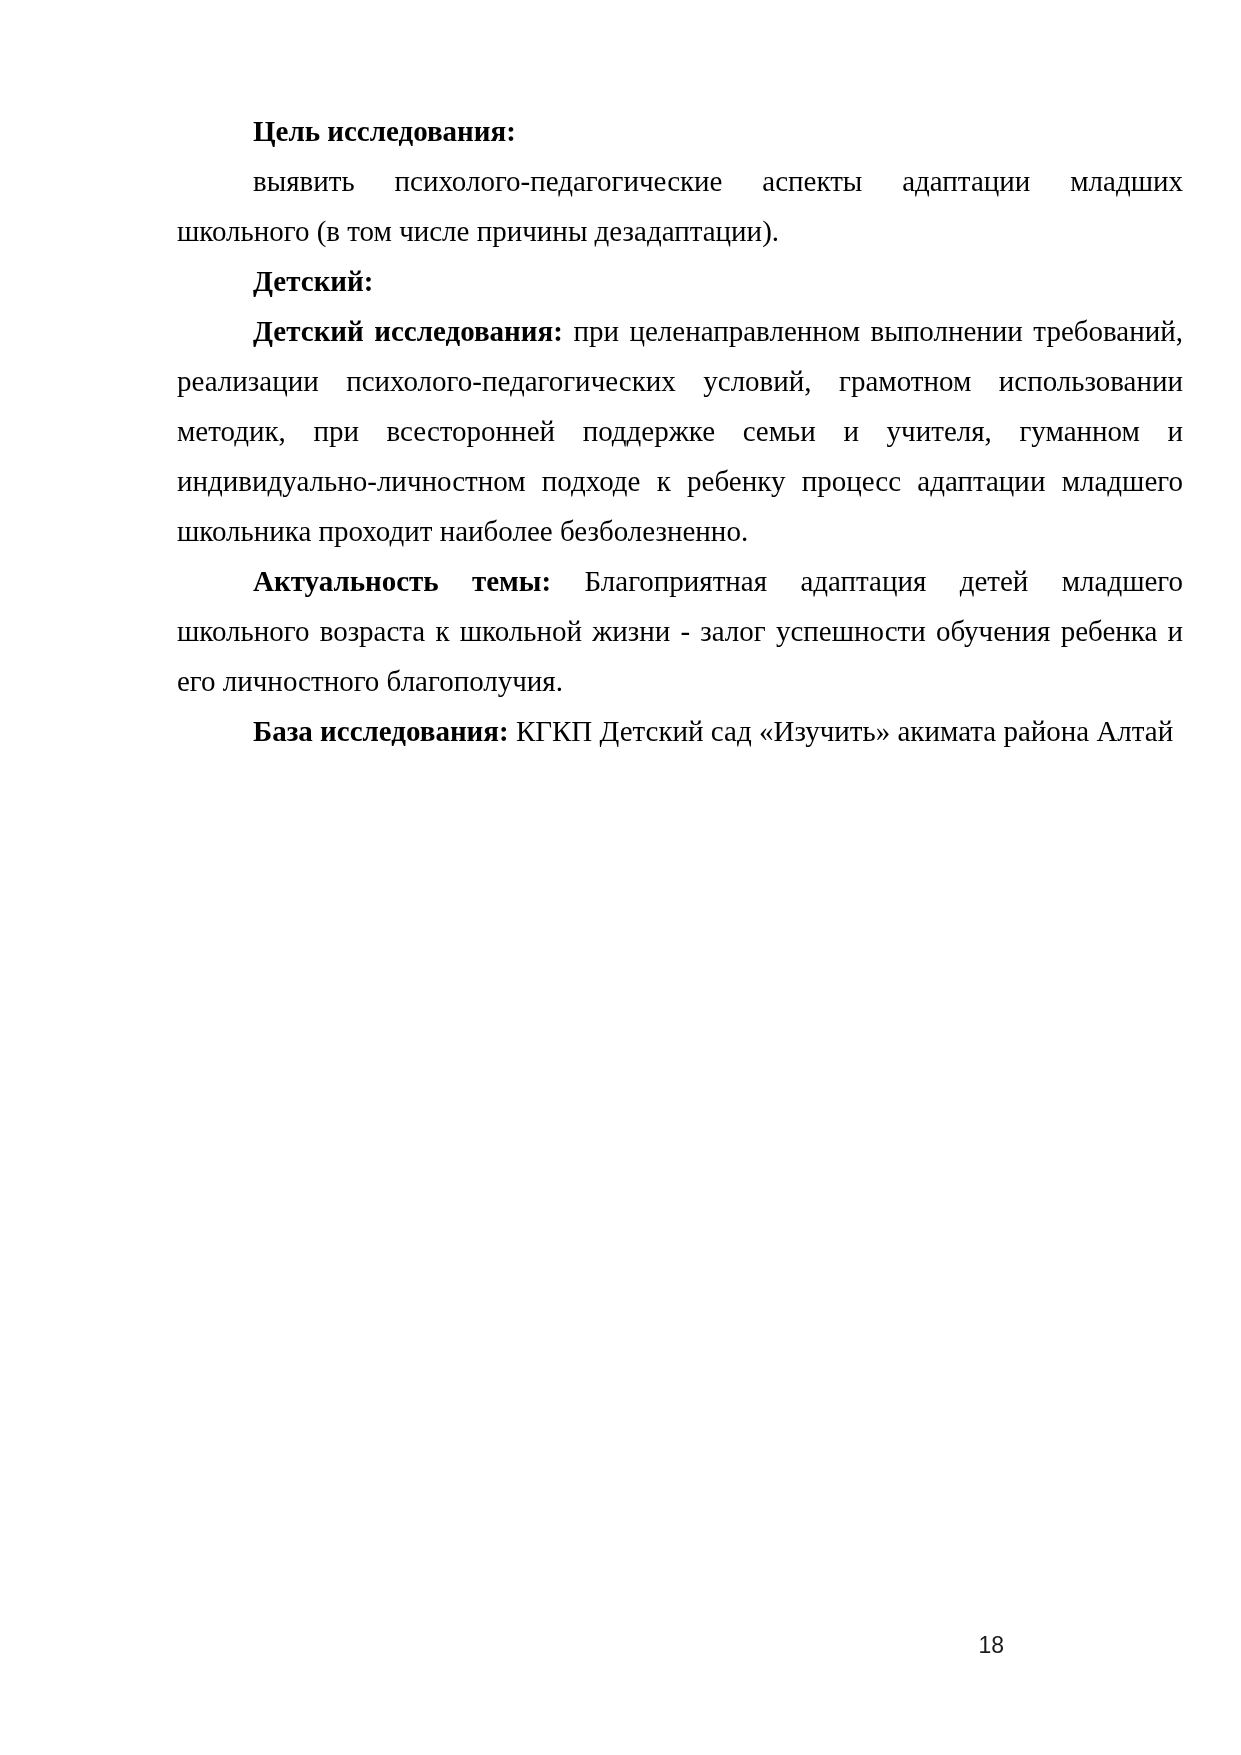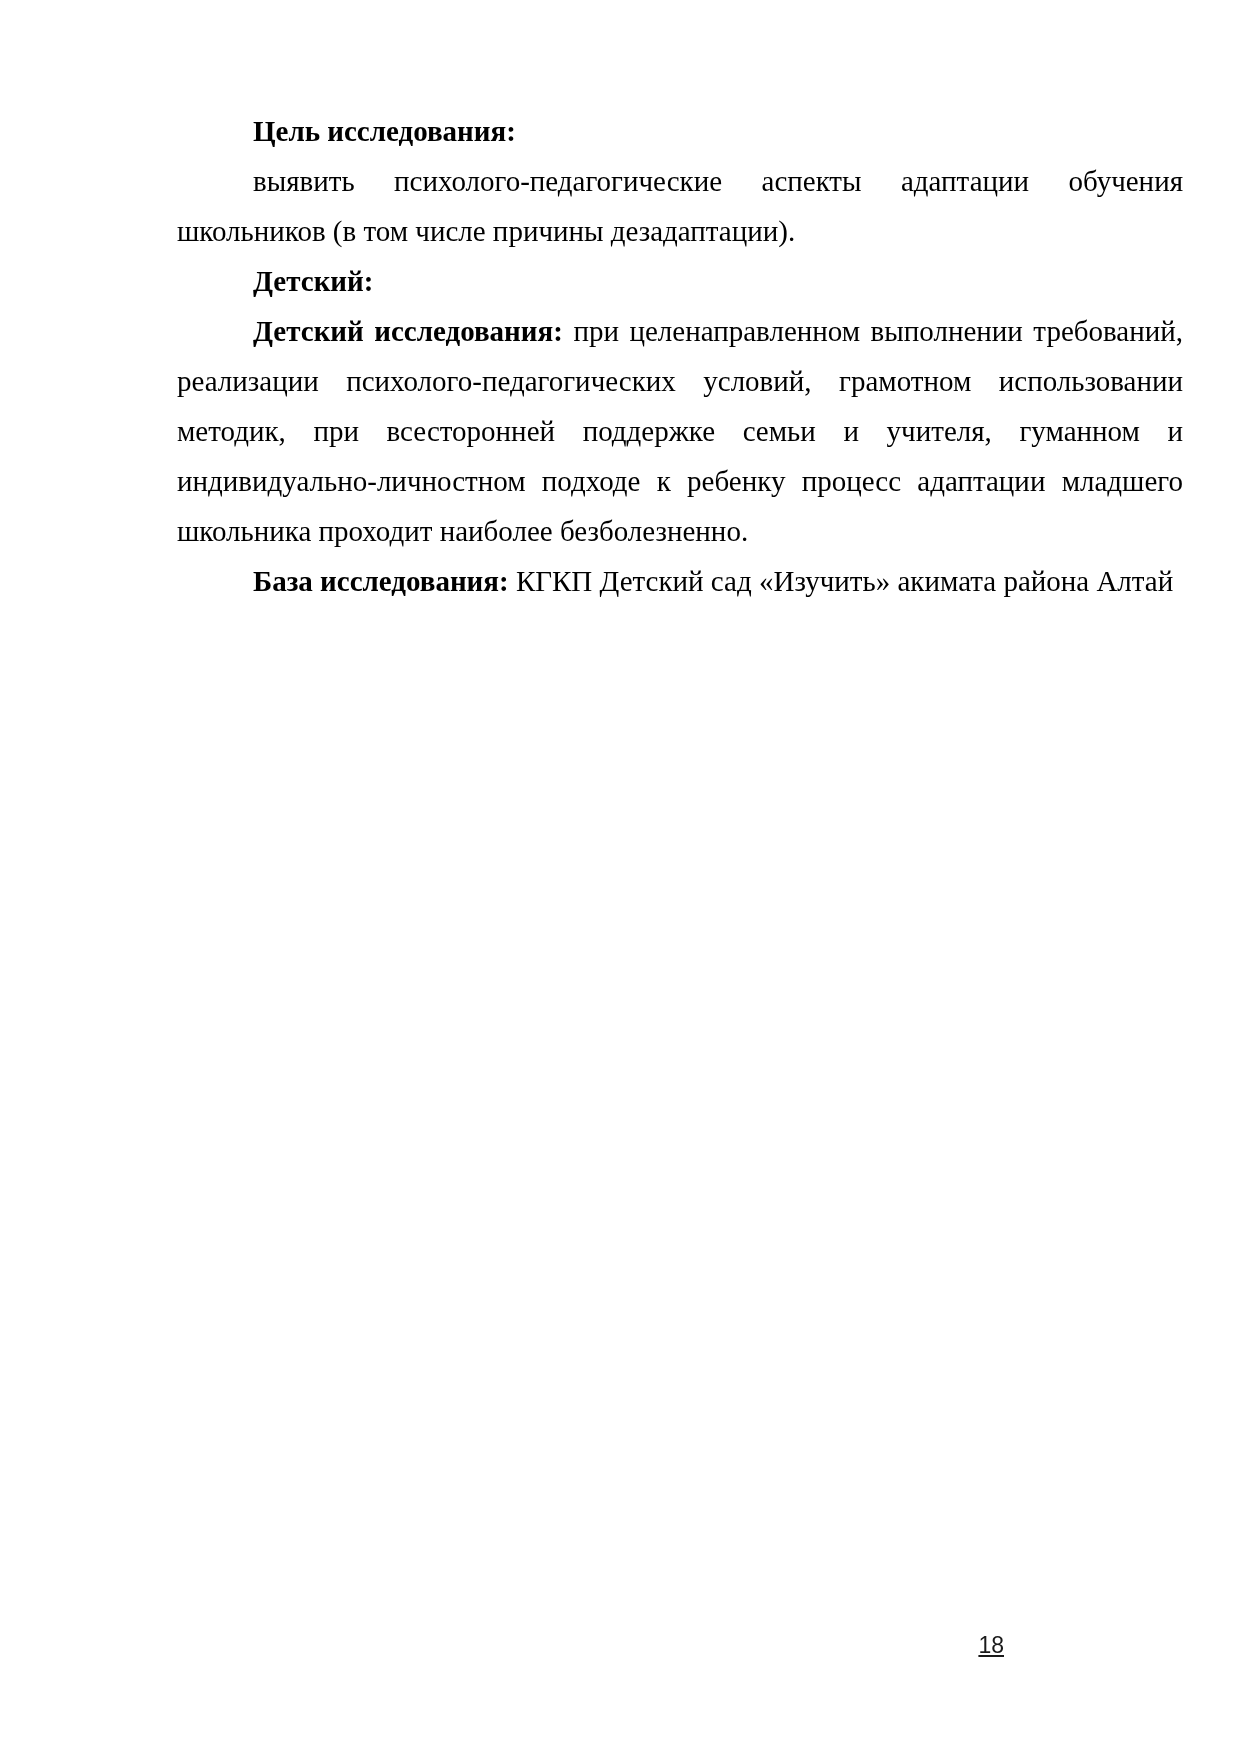--- a/index.html
+++ b/index.html
@@ -42,28 +42,28 @@
   }
   .page-number {
     position: absolute;
     top: 1630px;
     right: 58px;
     font-family: "Liberation Sans", "DejaVu Sans", sans-serif;
     font-size: 23px;
     line-height: 30px;
     color: #1a1a1a;
     text-align: right;
-    text-decoration: underline;
   }
 </style>
 </head>
 <body>
 
 <div class="page">
   <div class="content" id="paragraphs">
       <p class="para"><b class="lead">Цель исследования:</b></p>
-      <p class="para"><span>выявить психолого-педагогические аспекты адаптации обучения школьников (в том числе причины дезадаптации).</span></p>
+      <p class="para"><span>выявить психолого-педагогические аспекты адаптации младших школьного (в том числе причины дезадаптации).</span></p>
       <p class="para"><b class="lead">Детский:</b></p>
       <p class="para"><b class="lead">Детский исследования:</b> <span>при целенаправленном выполнении требований, реализации психолого-педагогических условий, грамотном использовании методик, при всесторонней поддержке семьи и учителя, гуманном и индивидуально-личностном подходе к ребенку процесс адаптации младшего школьника проходит наиболее безболезненно.</span></p>
+      <p class="para"><b class="lead">Актуальность темы:</b> <span>Благоприятная адаптация детей младшего школьного возраста к школьной жизни - залог успешности обучения ребенка и его личностного благополучия.</span></p>
       <p class="para"><b class="lead">База исследования:</b> <span>КГКП Детский сад «Изучить» акимата района Алтай</span></p>
     </div>
   <div class="page-number">18</div>
 </div>
 
 </body></html>

